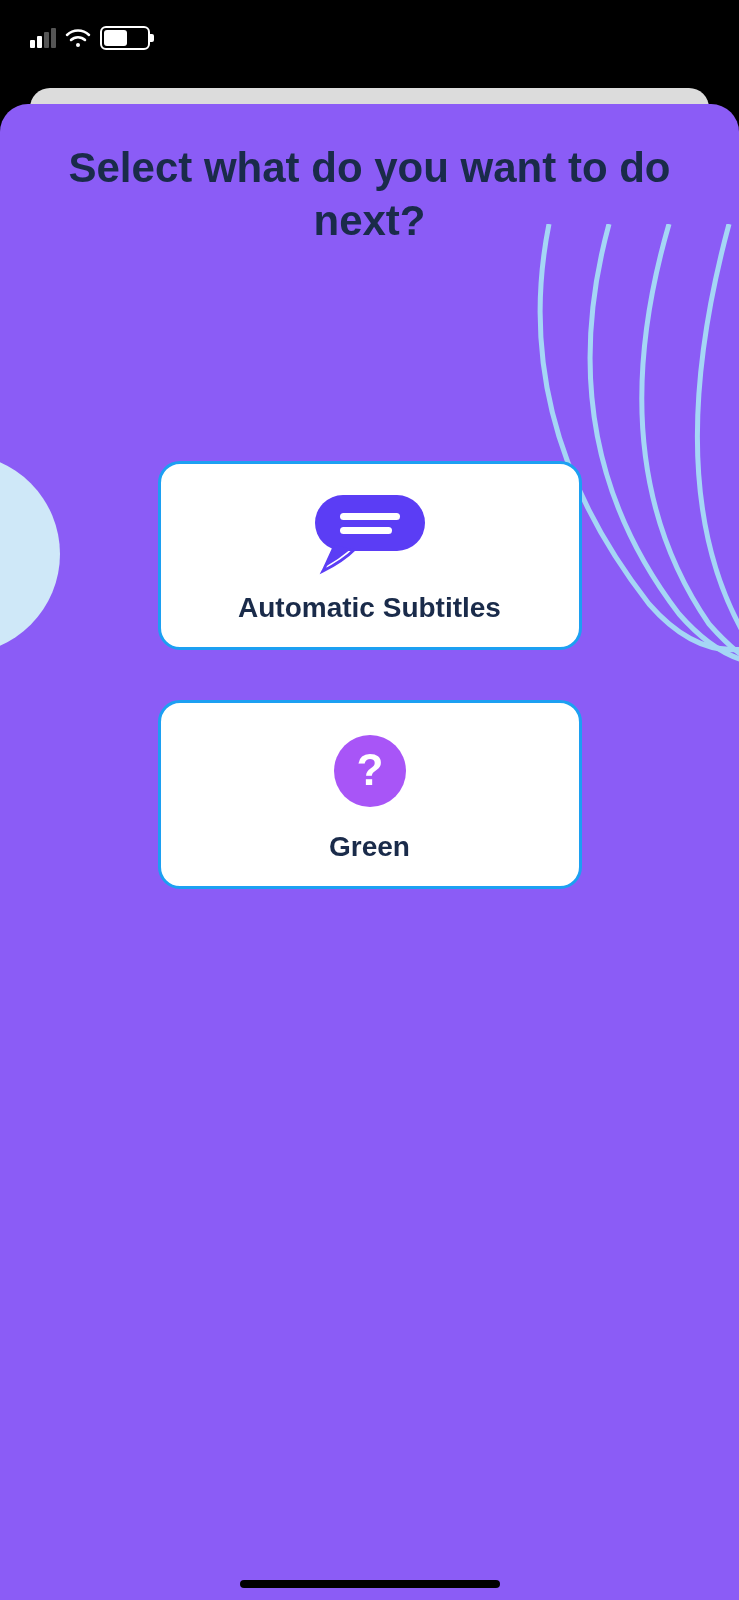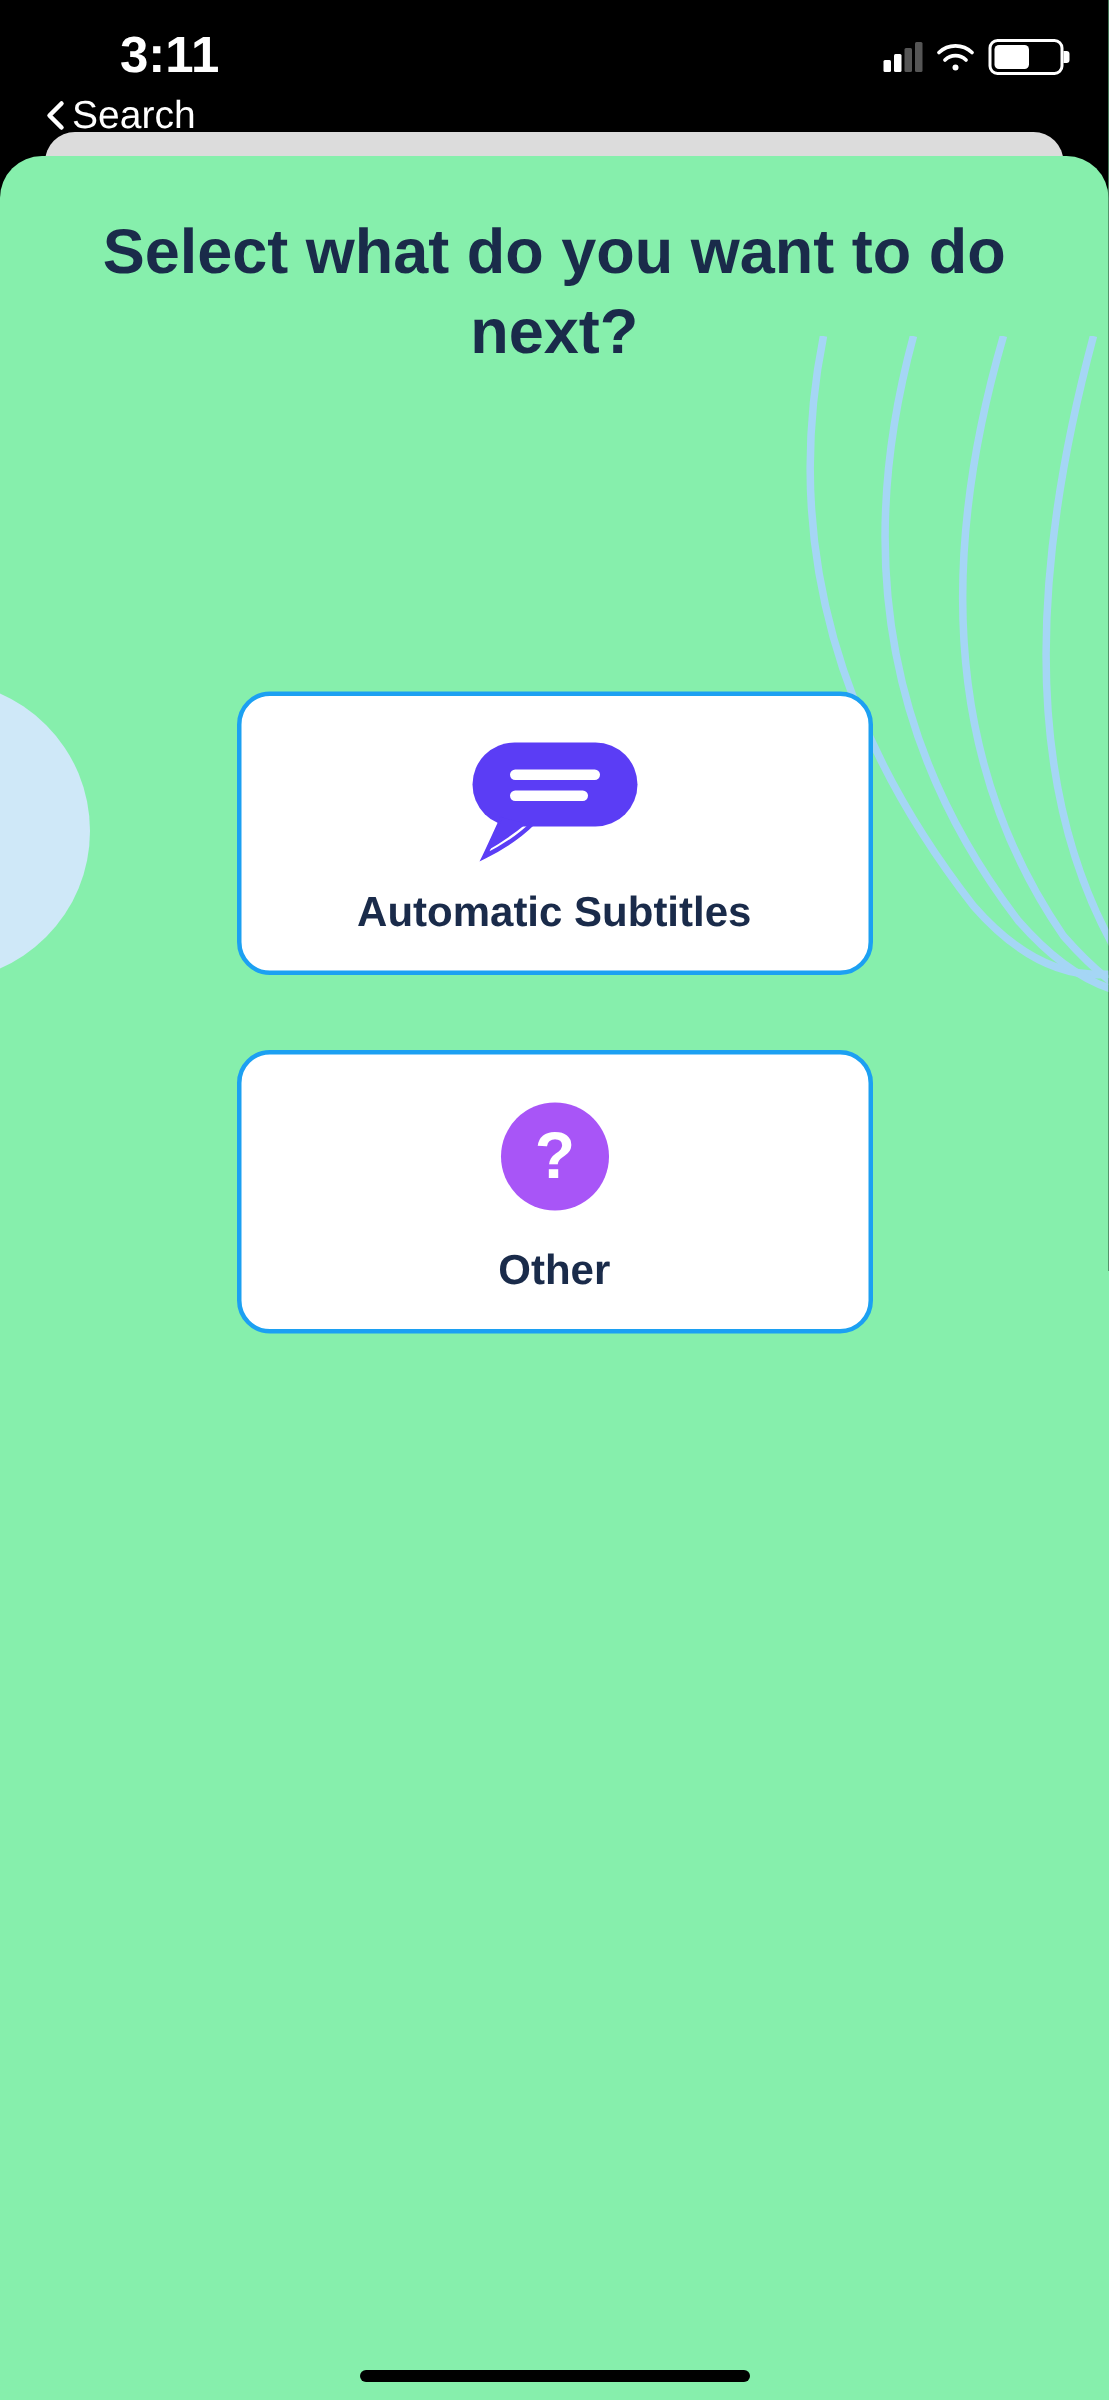--- a/index.html
+++ b/index.html
@@ -97,21 +97,21 @@
       height: 30px;
       background: #dcdcdc;
       border-radius: 20px 20px 0 0;
     }
     .main-sheet {
       position: absolute;
       top: 104px;
       left: 0;
       right: 0;
       bottom: 0;
-      background: #86efac;
+      background: #8b5cf6;
       border-radius: 28px 28px 0 0;
       overflow: hidden;
     }
     .swirl {
       position: absolute;
       top: 120px;
       right: -60px;
       width: 340px;
       height: 600px;
       pointer-events: none;
@@ -175,29 +175,20 @@
       width: 260px;
       height: 8px;
       background: #000;
       border-radius: 10px;
     }
   </style>
 </head>
 <body>
 
 <div class="status-bar">
-  <div class="status-left">
-    <div class="time">3:11</div>
-    <div class="back-search">
-      <svg width="14" height="20" viewBox="0 0 14 20">
-        <path d="M11 2 L3 10 L11 18" stroke="#fff" stroke-width="3" fill="none" stroke-linecap="round" stroke-linejoin="round"></path>
-      </svg>
-      <span>Search</span>
-    </div>
-  </div>
   <div class="status-right">
     <div class="signal-bars">
       <div class="bar bar1"></div>
       <div class="bar bar2"></div>
       <div class="bar bar3"></div>
       <div class="bar bar4"></div>
     </div>
     <svg class="wifi-icon" viewBox="0 0 28 22">
       <path d="M14 20 C14 20 14 20 14 20 A2 2 0 1 0 14 16 A2 2 0 1 0 14 20 Z" fill="#fff"></path>
       <path d="M7 13 A10 10 0 0 1 21 13" stroke="#fff" stroke-width="2.5" fill="none" stroke-linecap="round"></path>
@@ -240,19 +231,19 @@
 
 
 
     <div class="option-card">
       <div class="option-icon">
         <svg width="76" height="76" viewBox="0 0 76 76">
           <circle cx="38" cy="38" r="36" fill="#a855f7"></circle>
           <text x="38" y="52" font-size="44" font-weight="700" fill="#fff" text-anchor="middle" font-family="Arial">?</text>
         </svg>
       </div>
-      <div class="option-label">Other</div>
+      <div class="option-label">Green</div>
     </div>
 
   </div>
 
   <div class="home-indicator"></div>
 </div>
 
 </body></html>

